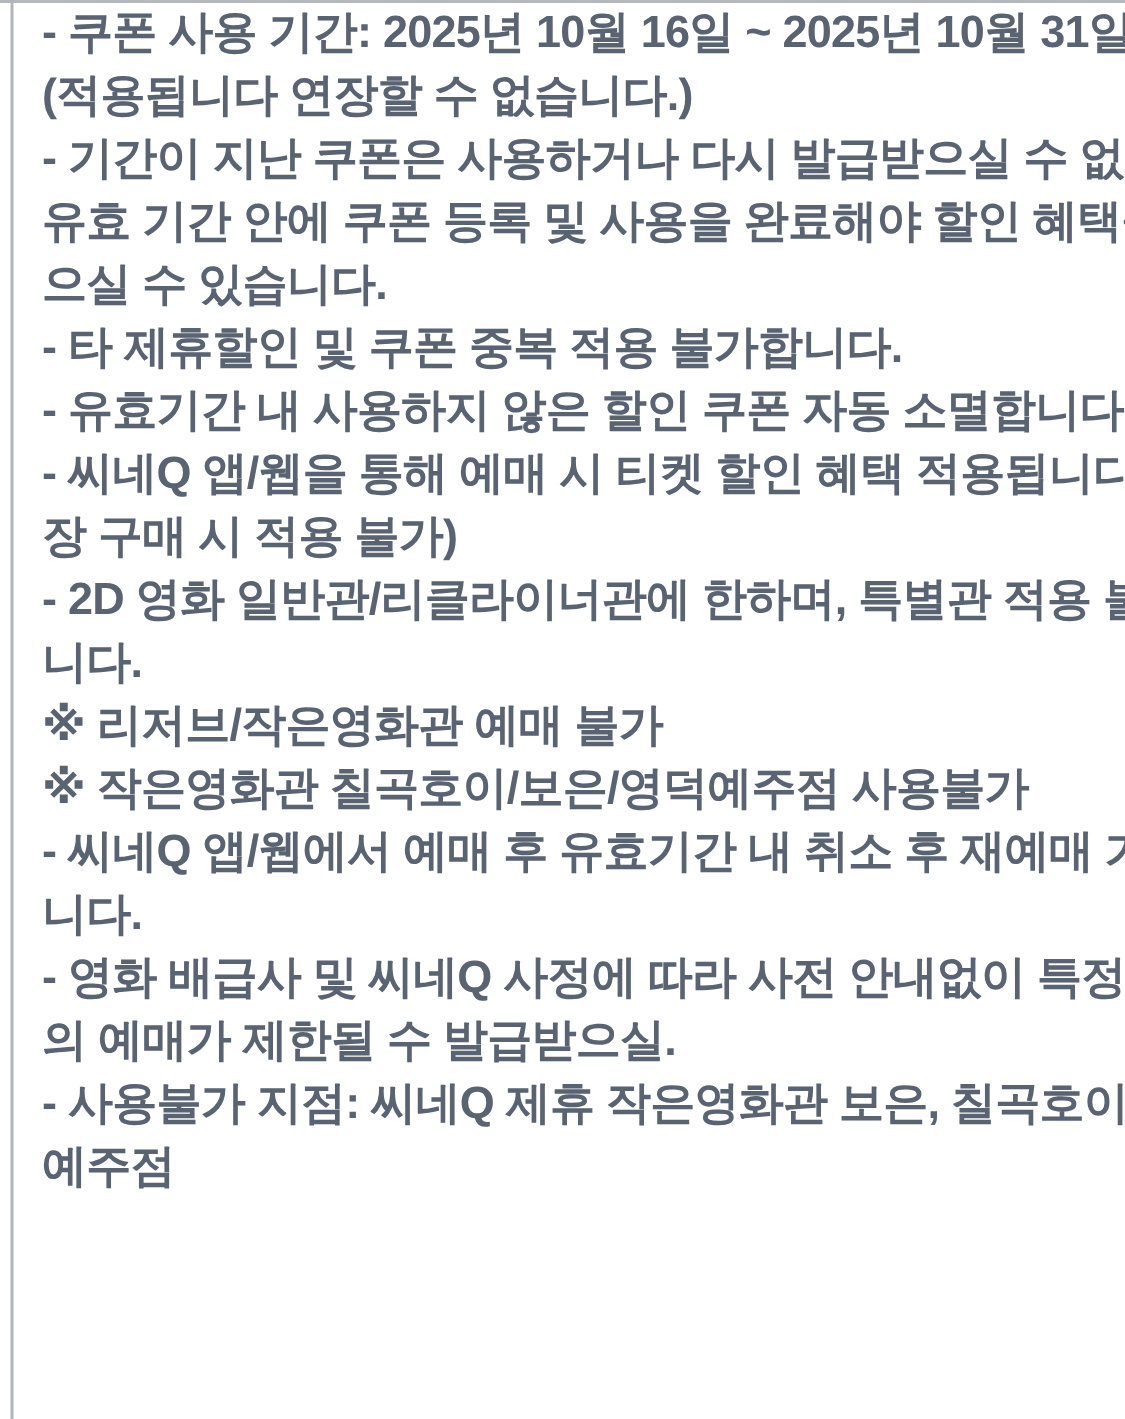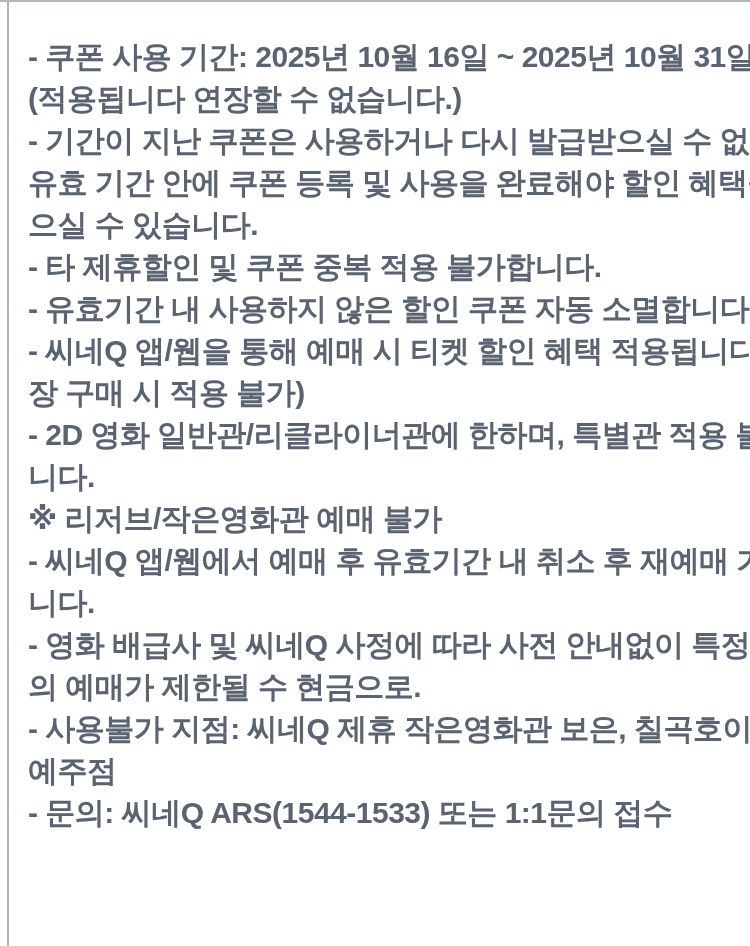--- a/index.html
+++ b/index.html
@@ -39,21 +39,20 @@
   .text-block {
     position: absolute;
     top: 1px;
     left: 28px;
     right: 18px;
     color: #5a6372;
     font-size: 30px;
     line-height: 42px;
     font-weight: 600;
     letter-spacing: -0.5px;
-    margin-top: 35px;
   }
   .terms-line {
     white-space: nowrap;
     overflow: visible;
   }
 </style>
 </head>
 <body>
 
 <div class="page">
@@ -65,21 +64,21 @@
       <div class="terms-line">- 기간이 지난 쿠폰은 사용하거나 다시 발급받으실 수 없으며,</div>
       <div class="terms-line">유효 기간 안에 쿠폰 등록 및 사용을 완료해야 할인 혜택을 받</div>
       <div class="terms-line">으실 수 있습니다.</div>
       <div class="terms-line">- 타 제휴할인 및 쿠폰 중복 적용 불가합니다.</div>
       <div class="terms-line">- 유효기간 내 사용하지 않은 할인 쿠폰 자동 소멸합니다.</div>
       <div class="terms-line">- 씨네Q 앱/웹을 통해 예매 시 티켓 할인 혜택 적용됩니다.(현</div>
       <div class="terms-line">장 구매 시 적용 불가)</div>
       <div class="terms-line">- 2D 영화 일반관/리클라이너관에 한하며, 특별관 적용 불가합</div>
       <div class="terms-line">니다.</div>
       <div class="terms-line">※ 리저브/작은영화관 예매 불가</div>
+      <div class="terms-line">※ 작은영화관 칠곡호이/보은/영덕예주점 사용불가</div>
       <div class="terms-line">- 씨네Q 앱/웹에서 예매 후 유효기간 내 취소 후 재예매 가능합</div>
       <div class="terms-line">니다.</div>
       <div class="terms-line">- 영화 배급사 및 씨네Q 사정에 따라 사전 안내없이 특정 티켓</div>
-      <div class="terms-line">의 예매가 제한될 수 현금으로.</div>
+      <div class="terms-line">의 예매가 제한될 수 발급받으실.</div>
       <div class="terms-line">- 사용불가 지점: 씨네Q 제휴 작은영화관 보은, 칠곡호이, 영덕</div>
       <div class="terms-line">예주점</div>
-      <div class="terms-line">- 문의: 씨네Q ARS(1544-1533) 또는 1:1문의 접수</div>
     </div>
 </div>
 
 </body></html>

